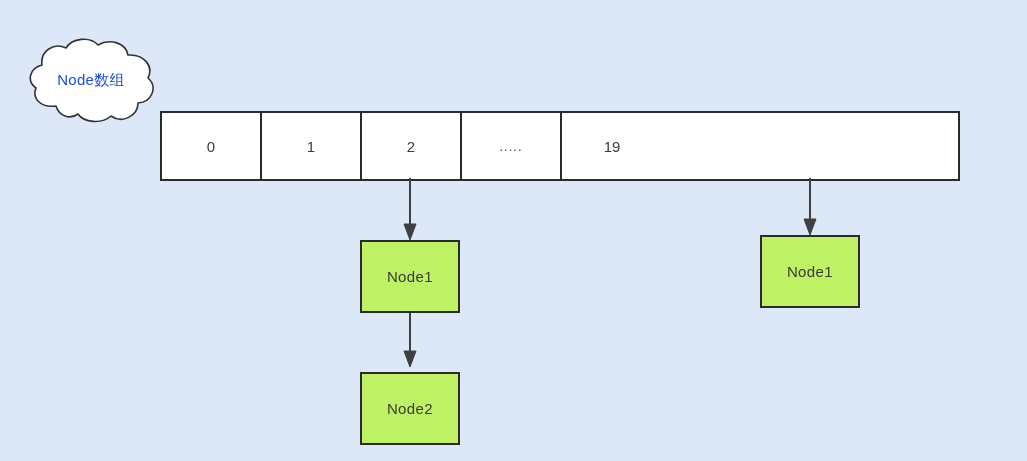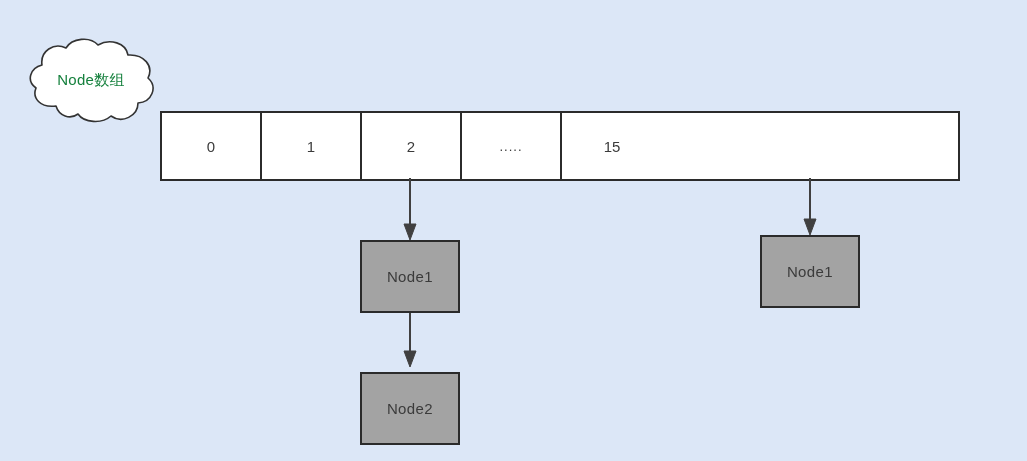--- a/index.html
+++ b/index.html
@@ -30,21 +30,21 @@
   #cloud-label {
     position: absolute;
     left: 26px;
     top: 36px;
     width: 130px;
     height: 88px;
     display: flex;
     align-items: center;
     justify-content: center;
     font-size: 15px;
-    color: #15803d;
+    color: #1d4ed8;
     letter-spacing: 0.3px;
     pointer-events: none;
   }
 
   
   #array-table {
     position: absolute;
     left: 160px;
     top: 111px;
     width: 800px;
@@ -74,21 +74,21 @@
     letter-spacing: 1px;
     color: #3b3b3b;
     align-items: center;
   }
 
   
   .node-box {
     position: absolute;
     width: 100px;
     height: 73px;
-    background: #a3a3a3;
+    background: #bef264;
     border: 2px solid #2b2b2b;
     box-sizing: border-box;
     display: flex;
     align-items: center;
     justify-content: center;
     font-size: 15px;
     color: #3b3b3b;
     letter-spacing: 0.4px;
   }
   #node-box-a { left: 360px; top: 240px; }
@@ -122,21 +122,21 @@
              C 76 88, 58 87, 52 78
              C 44 84, 33 80, 30 70 Z" fill="#ffffff" stroke="#333333" stroke-width="1.6" stroke-linejoin="round"></path>
   </svg>
   <div id="cloud-label">Node数组</div>
 
   <div id="array-table">
     <div class="array-cell">0</div>
     <div class="array-cell">1</div>
     <div class="array-cell">2</div>
     <div class="array-cell ellipsis">.....</div>
-    <div class="array-cell">15</div>
+    <div class="array-cell">19</div>
   </div>
 
   <svg class="connector" id="connector-1" viewBox="0 0 28 66">
     <line x1="14" y1="0" x2="14" y2="52" stroke="#404040" stroke-width="2"></line>
     <path d="M 14 62 L 8 46 L 20 46 Z" fill="#404040" stroke="#404040" stroke-width="1"></path>
   </svg>
 
   <svg class="connector" id="connector-2" viewBox="0 0 28 60">
     <line x1="14" y1="0" x2="14" y2="46" stroke="#404040" stroke-width="2"></line>
     <path d="M 14 56 L 8 40 L 20 40 Z" fill="#404040" stroke="#404040" stroke-width="1"></path>

